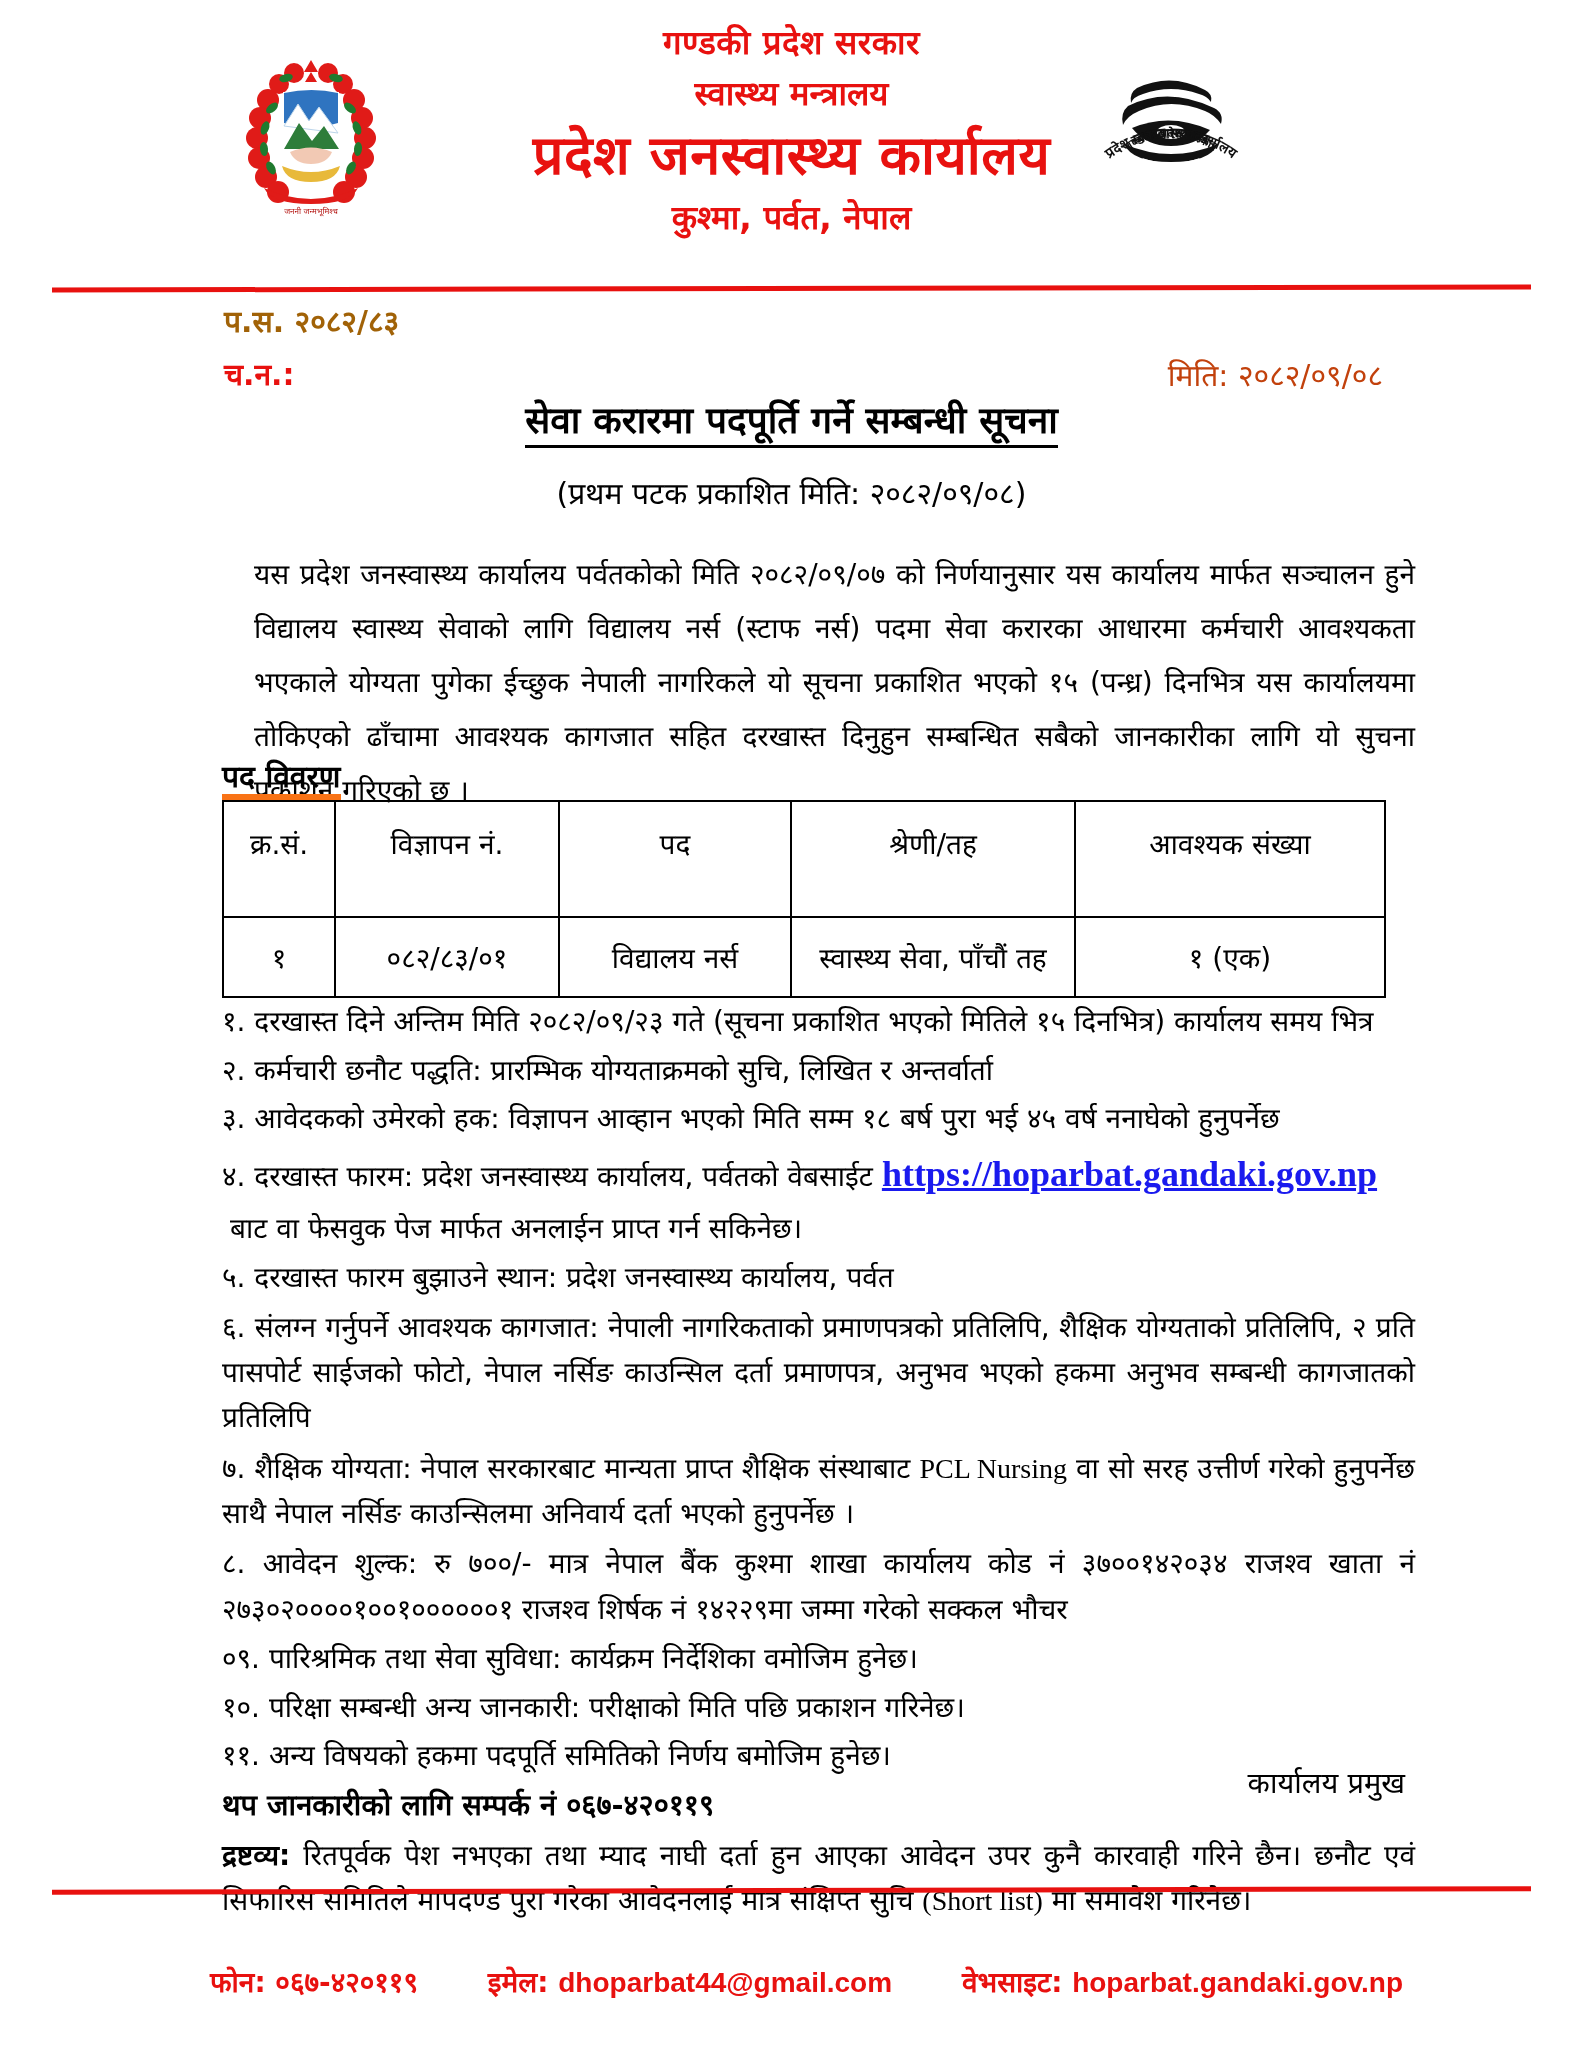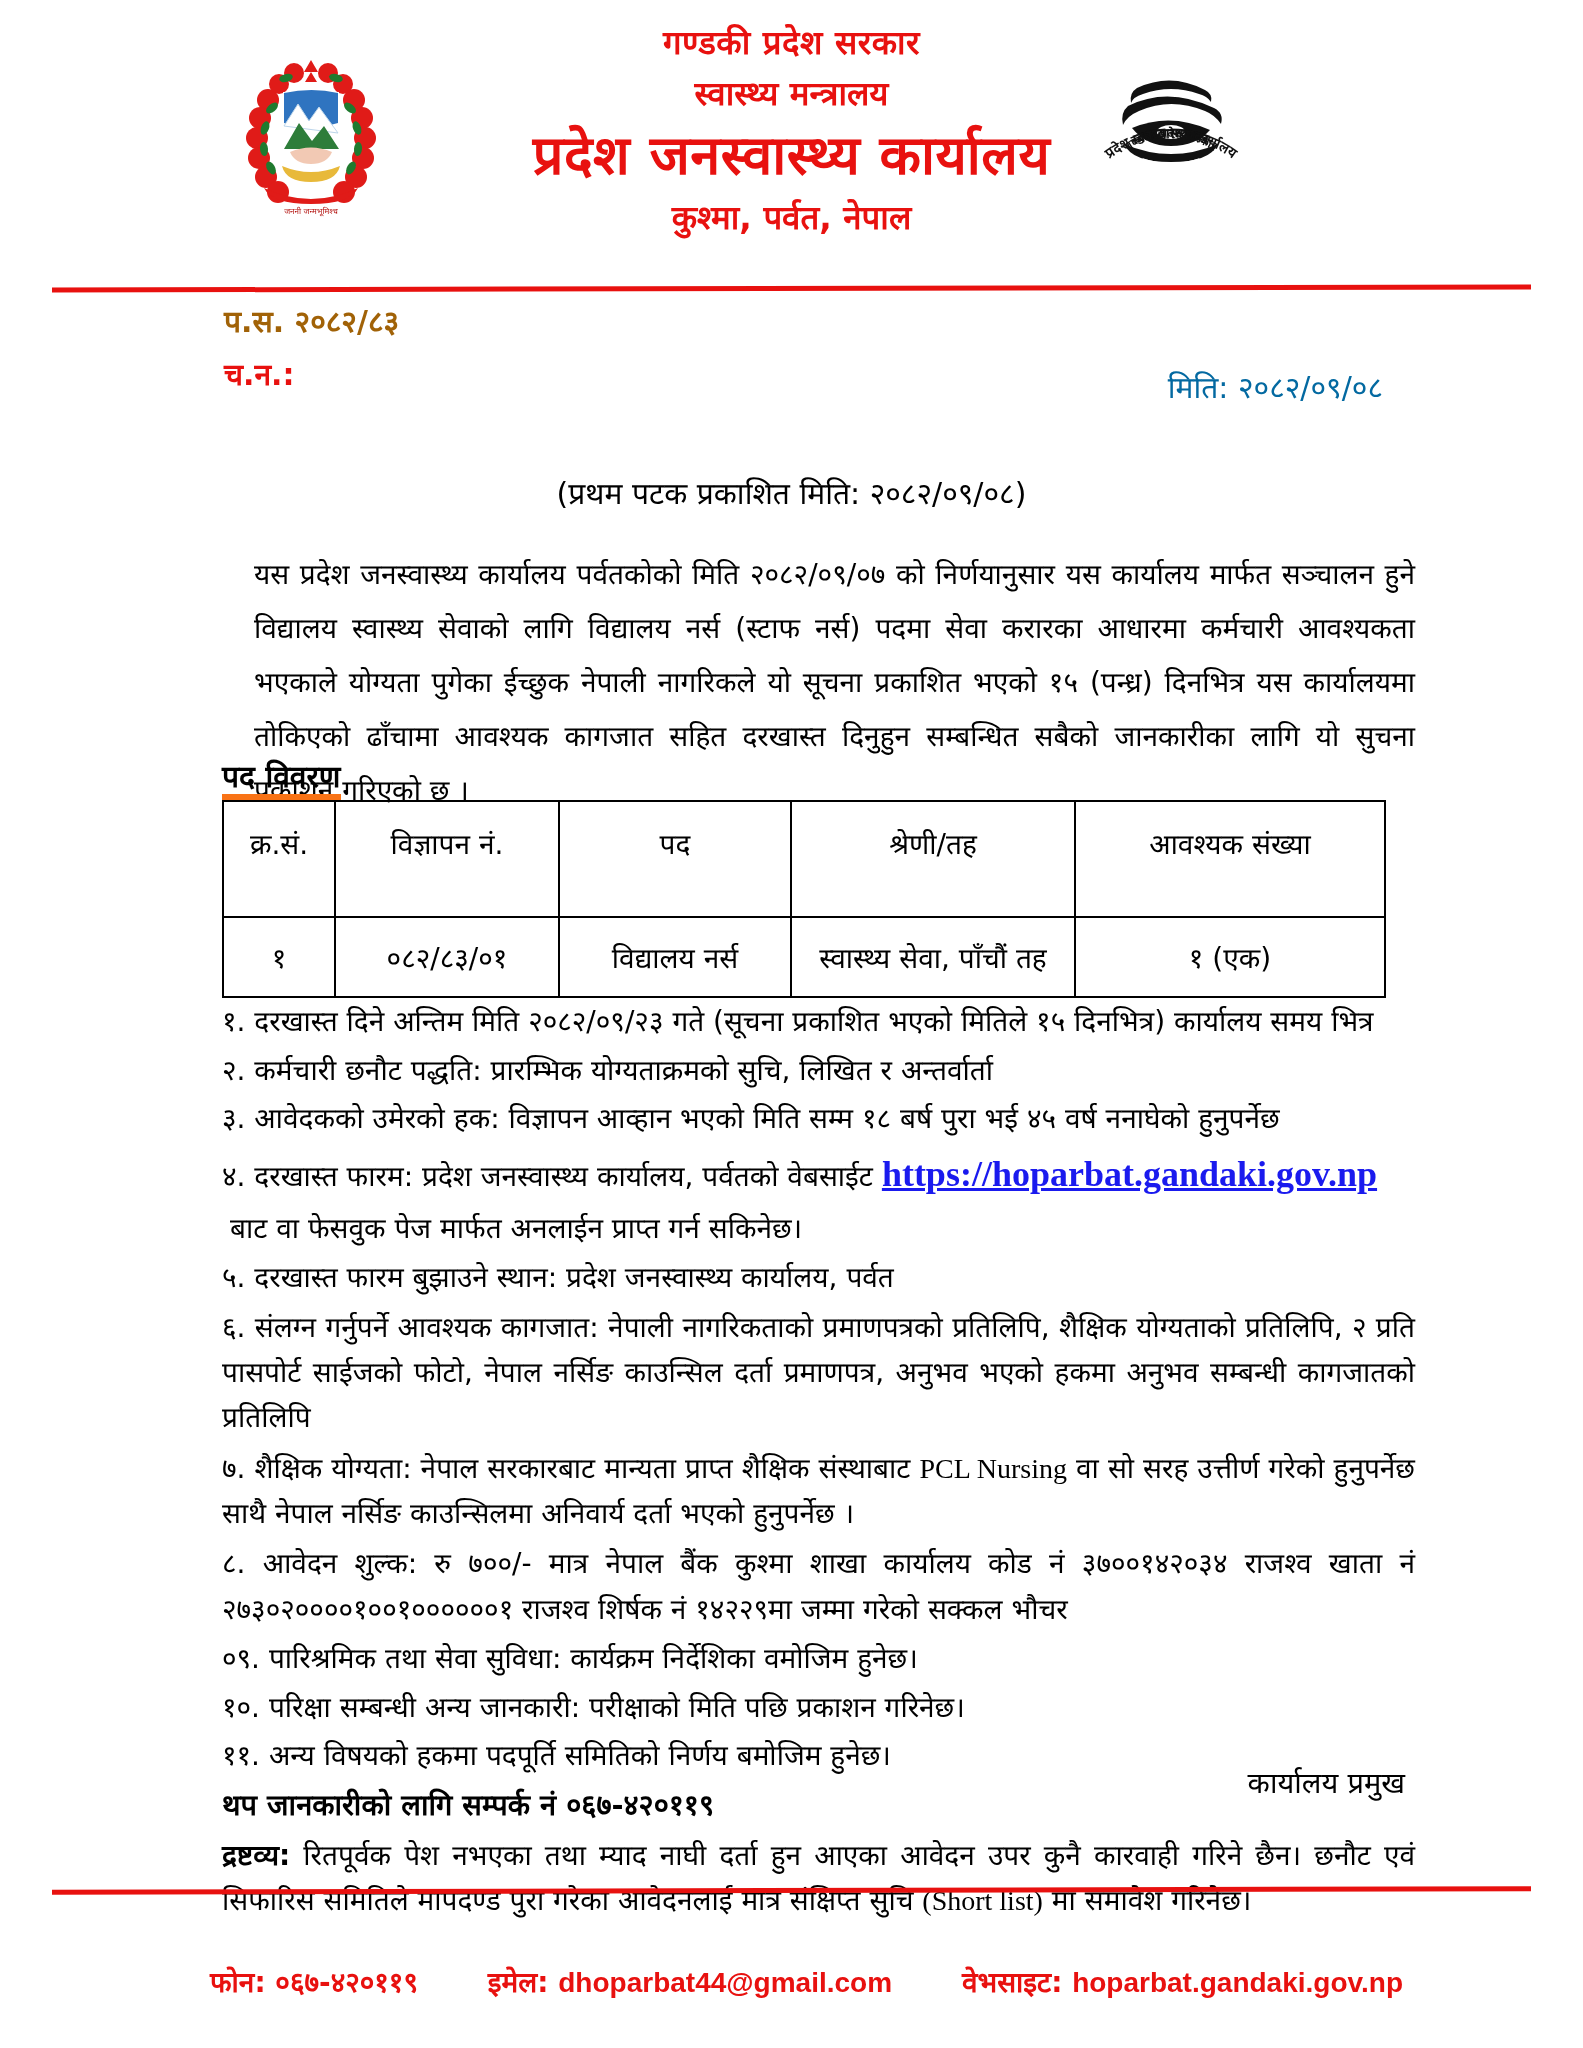--- a/index.html
+++ b/index.html
@@ -110,23 +110,23 @@
     position: absolute;
     left: 224px;
     top: 53px;
     font-size: 30px;
     color: #e8110f;
     font-weight: 600;
   }
   .ref-miti {
     position: absolute;
     right: 200px;
-    top: 66px;
+    top: 54px;
     font-size: 30px;
-    color: #0369a1;
+    color: #c2410c;
     font-weight: 500;
   }
 
   
   .doc-title {
     position: absolute;
     left: 0; right: 0;
     top: 393px;
     text-align: center;
     font-size: 37px;
@@ -410,20 +410,23 @@
 
     <div class="rule-top"></div>
   </div>
 
   <div class="refs">
     <div class="ref-patra">प.स. २०८२/८३</div>
     <div class="ref-chalani">च.न.:</div>
     <div class="ref-miti">मिति: २०८२/०९/०८</div>
   </div>
 
+  <div class="doc-title">
+    <span>सेवा करारमा पदपूर्ति गर्ने सम्बन्धी सूचना</span>
+  </div>
   <div class="doc-subtitle">(प्रथम पटक प्रकाशित मिति: २०८२/०९/०८)</div>
 
   <div class="intro">यस प्रदेश जनस्वास्थ्य कार्यालय पर्वतकोको मिति २०८२/०९/०७ को निर्णयानुसार यस कार्यालय मार्फत सञ्चालन हुने विद्यालय स्वास्थ्य सेवाको लागि विद्यालय नर्स (स्टाफ नर्स) पदमा सेवा करारका आधारमा कर्मचारी आवश्यकता भएकाले योग्यता पुगेका ईच्छुक नेपाली नागरिकले यो सूचना प्रकाशित भएको १५ (पन्ध्र) दिनभित्र यस कार्यालयमा तोकिएको ढाँचामा आवश्यक कागजात सहित दरखास्त दिनुहुन सम्बन्धित सबैको जानकारीका लागि यो सुचना प्रकाशन गरिएको छ ।</div>
 
   <div class="section-head">
     <span>पद विवरण</span>
   </div>
 
   <table class="posts">
     <thead>

